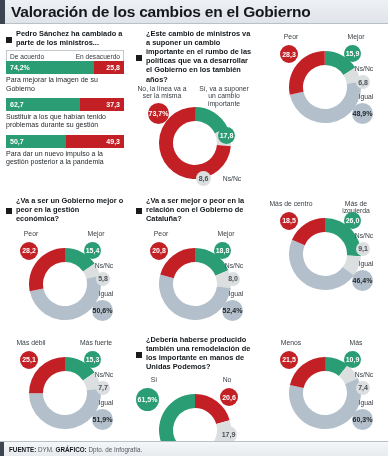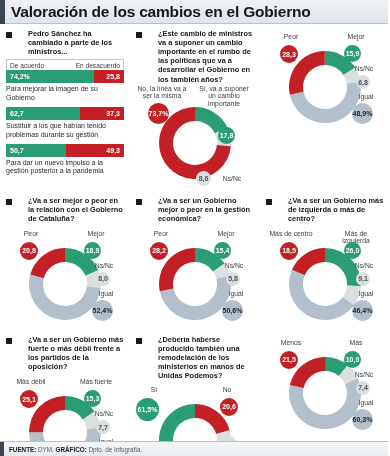--- a/index.html
+++ b/index.html
@@ -20,21 +20,21 @@
     border-bottom:1px solid #b9c0c7;
     display:flex; align-items:center;
   }
   .header .tick { width:5px; height:24px; background:#3d4650; margin-right:6px; }
   .header h1 { font-size:15.5px; font-weight:bold; letter-spacing:-0.2px; color:#14181c; }
 
   
   .grid { display:grid; grid-template-columns:130px 130px 130px; }
   .cell { padding:5px 6px 0 6px; position:relative; }
 
-  .qtitle { display:flex; gap:16px; align-items:flex-start; margin-bottom:3px; }
+  .qtitle { display:flex; gap:4px; align-items:center; margin-bottom:3px; }
   .qtitle .sq { width:6px; height:6px; background:#1b1b1b; flex:0 0 auto; margin-top:3px; }
   .qtitle .txt { font-size:7.4px; font-weight:bold; line-height:1.23; color:#14181c; }
 
   
   .barlegend {
     display:flex; justify-content:space-between;
     border:1px solid #c3c8cd; border-bottom:none;
     padding:1.5px 3px; font-size:6.6px; color:#33383d;
   }
   .bar { display:flex; height:13px; font-size:7px; font-weight:bold; color:#fff; }
@@ -135,109 +135,101 @@
           <div class="bub gray" style="left: 90px; top: 46px; width: 14px; height: 14px; background: rgb(220, 223, 224);">6,8</div>
           <div class="lbl" style="left: 84px; top: 64px; width: 32px;">Igual</div>
           <div class="bub dark" style="left: 86px; top: 74px; width: 21px; height: 21px; background: rgb(179, 192, 203);">48,9%</div>
           <div class="lbl" style="left: 2px; top: 4px; width: 46px;">Peor</div>
           <div class="bub" style="left: 14px; top: 16px; width: 18px; height: 18px; background: rgb(195, 32, 38);">28,3</div>
         </div>
       </div>
       <div class="cell">
         <div class="qtitle">
           <span class="sq"></span>
+                 <span class="txt">¿Va a ser un Gobierno mejor o peor en la gestión económica?</span>
+        </div>
+        <div class="donutwrap">
+          <div class="donut" style="top: 22px;"><svg width="72" height="72" viewBox="0 0 72 72">
+              <path d="M 36 0 A 36 36 0 0 1 65.64717351462339 15.578317831436767 L 54.1177171478254 23.520083119211357 A 22 22 0 0 0 36 14 Z" fill="#2a9d74"></path>
+              <path d="M 65.64717351462339 15.578317831436767 A 36 36 0 0 1 70.97874238492827 27.486036107145907 L 57.37589812412283 30.797022065478053 A 22 22 0 0 0 54.1177171478254 23.520083119211357 Z" fill="#dcdfe0"></path>
+              <path d="M 70.97874238492827 27.486036107145907 A 36 36 0 1 1 0.725218114167113 43.18955929851865 L 14.443188847546569 40.393619571316954 A 22 22 0 1 0 57.37589812412283 30.797022065478053 Z" fill="#b3c0cb"></path>
+              <path d="M 0.725218114167113 43.18955929851865 A 36 36 0 0 1 35.99999999999999 0 L 35.99999999999999 14 A 22 22 0 0 0 14.443188847546569 40.393619571316954 Z" fill="#c32026"></path>
+            </svg></div>
+          <div class="lbl" style="left: 66px; top: 4px; width: 48px;">Mejor</div>
+          <div class="bub" style="left: 78px; top: 16px; width: 17px; height: 17px; background: rgb(42, 157, 116);">15,4</div>
+          <div class="lbl" style="left: 80px; top: 36px; width: 36px;">Ns/Nc</div>
+          <div class="bub gray" style="left: 90px; top: 46px; width: 14px; height: 14px; background: rgb(220, 223, 224);">5,8</div>
+          <div class="lbl" style="left: 84px; top: 64px; width: 32px;">Igual</div>
+          <div class="bub dark" style="left: 86px; top: 74px; width: 21px; height: 21px; background: rgb(179, 192, 203);">50,6%</div>
+          <div class="lbl" style="left: 2px; top: 4px; width: 46px;">Peor</div>
+          <div class="bub" style="left: 14px; top: 16px; width: 18px; height: 18px; background: rgb(195, 32, 38);">28,2</div>
+        </div>
+      </div>
+      <div class="cell">
+        <div class="qtitle">
+          <span class="sq"></span>
                  <span class="txt">¿Va a ser mejor o peor en la relación con el Gobierno de Cataluña?</span>
         </div>
         <div class="donutwrap">
           <div class="donut" style="top: 22px;"><svg width="72" height="72" viewBox="0 0 72 72">
               <path d="M 36 0 A 36 36 0 0 1 69.30277944604049 22.327952561215167 L 56.35169855035808 27.64485989852038 A 22 22 0 0 0 36 14 Z" fill="#2a9d74"></path>
               <path d="M 69.30277944604049 22.327952561215167 A 36 36 0 0 1 71.7700071787203 40.062829855445344 L 57.85944883144018 38.4828404672166 A 22 22 0 0 0 56.35169855035808 27.64485989852038 Z" fill="#dcdfe0"></path>
               <path d="M 71.7700071787203 40.062829855445344 A 36 36 0 1 1 1.24626100200215 26.609705773563682 L 14.761603945667979 30.261486861622252 A 22 22 0 1 0 57.85944883144018 38.4828404672166 Z" fill="#b3c0cb"></path>
               <path d="M 1.24626100200215 26.609705773563682 A 36 36 0 0 1 36.00000000000003 0 L 36.000000000000014 14 A 22 22 0 0 0 14.761603945667979 30.261486861622252 Z" fill="#c32026"></path>
             </svg></div>
           <div class="lbl" style="left: 66px; top: 4px; width: 48px;">Mejor</div>
           <div class="bub" style="left: 78px; top: 16px; width: 17px; height: 17px; background: rgb(42, 157, 116);">18,8</div>
           <div class="lbl" style="left: 80px; top: 36px; width: 36px;">Ns/Nc</div>
           <div class="bub gray" style="left: 90px; top: 46px; width: 14px; height: 14px; background: rgb(220, 223, 224);">8,0</div>
           <div class="lbl" style="left: 84px; top: 64px; width: 32px;">Igual</div>
           <div class="bub dark" style="left: 86px; top: 74px; width: 21px; height: 21px; background: rgb(179, 192, 203);">52,4%</div>
           <div class="lbl" style="left: 2px; top: 4px; width: 46px;">Peor</div>
           <div class="bub" style="left: 14px; top: 16px; width: 18px; height: 18px; background: rgb(195, 32, 38);">20,8</div>
         </div>
       </div>
       <div class="cell">
-        <div class="qtitle">
-          <span class="sq"></span>
-                 <span class="txt">¿Va a ser un Gobierno mejor o peor en la gestión económica?</span>
-        </div>
-        <div class="donutwrap">
-          <div class="donut" style="top: 22px;"><svg width="72" height="72" viewBox="0 0 72 72">
-              <path d="M 36 0 A 36 36 0 0 1 65.64717351462339 15.578317831436767 L 54.1177171478254 23.520083119211357 A 22 22 0 0 0 36 14 Z" fill="#2a9d74"></path>
-              <path d="M 65.64717351462339 15.578317831436767 A 36 36 0 0 1 70.97874238492827 27.486036107145907 L 57.37589812412283 30.797022065478053 A 22 22 0 0 0 54.1177171478254 23.520083119211357 Z" fill="#dcdfe0"></path>
-              <path d="M 70.97874238492827 27.486036107145907 A 36 36 0 1 1 0.725218114167113 43.18955929851865 L 14.443188847546569 40.393619571316954 A 22 22 0 1 0 57.37589812412283 30.797022065478053 Z" fill="#b3c0cb"></path>
-              <path d="M 0.725218114167113 43.18955929851865 A 36 36 0 0 1 35.99999999999999 0 L 35.99999999999999 14 A 22 22 0 0 0 14.443188847546569 40.393619571316954 Z" fill="#c32026"></path>
-            </svg></div>
-          <div class="lbl" style="left: 66px; top: 4px; width: 48px;">Mejor</div>
-          <div class="bub" style="left: 78px; top: 16px; width: 17px; height: 17px; background: rgb(42, 157, 116);">15,4</div>
-          <div class="lbl" style="left: 80px; top: 36px; width: 36px;">Ns/Nc</div>
-          <div class="bub gray" style="left: 90px; top: 46px; width: 14px; height: 14px; background: rgb(220, 223, 224);">5,8</div>
-          <div class="lbl" style="left: 84px; top: 64px; width: 32px;">Igual</div>
-          <div class="bub dark" style="left: 86px; top: 74px; width: 21px; height: 21px; background: rgb(179, 192, 203);">50,6%</div>
-          <div class="lbl" style="left: 2px; top: 4px; width: 46px;">Peor</div>
-          <div class="bub" style="left: 14px; top: 16px; width: 18px; height: 18px; background: rgb(195, 32, 38);">28,2</div>
-        </div>
-      </div>
-      <div class="cell">
-        <div class="qtitle">
-          <span class="sq"></span>
-                 <span class="txt">¿Va a ser un Gobierno más de izquierda o más de centro?</span>
-        </div>
         <div class="donutwrap">
           <div class="donut" style="top: 22px;"><svg width="72" height="72" viewBox="0 0 72 72">
               <path d="M 36 0 A 36 36 0 0 1 71.92896222341778 38.260458703055285 L 57.95658802542198 37.3813914296449 A 22 22 0 0 0 36 14 Z" fill="#2a9d74"></path>
               <path d="M 71.92896222341778 38.260458703055285 A 36 36 0 0 1 64.99108388560039 57.34284552579813 L 53.71677348564468 49.042850043543304 A 22 22 0 0 0 57.95658802542198 37.3813914296449 Z" fill="#dcdfe0"></path>
               <path d="M 64.99108388560039 57.34284552579813 A 36 36 0 0 1 2.960833475376681 21.70267593714789 L 15.809398234952418 27.26274640603482 A 22 22 0 0 0 53.71677348564468 49.042850043543304 Z" fill="#b3c0cb"></path>
               <path d="M 2.960833475376681 21.70267593714789 A 36 36 0 0 1 35.99999999999999 0 L 35.99999999999999 14 A 22 22 0 0 0 15.809398234952418 27.26274640603482 Z" fill="#c32026"></path>
             </svg></div>
           <div class="lbl" style="left: 66px; top: 4px; width: 48px;">Más de izquierda</div>
           <div class="bub" style="left: 78px; top: 16px; width: 17px; height: 17px; background: rgb(42, 157, 116);">26,0</div>
           <div class="lbl" style="left: 80px; top: 36px; width: 36px;">Ns/Nc</div>
           <div class="bub gray" style="left: 90px; top: 46px; width: 14px; height: 14px; background: rgb(220, 223, 224);">9,1</div>
           <div class="lbl" style="left: 84px; top: 64px; width: 32px;">Igual</div>
           <div class="bub dark" style="left: 86px; top: 74px; width: 21px; height: 21px; background: rgb(179, 192, 203);">46,4%</div>
           <div class="lbl" style="left: 2px; top: 4px; width: 46px;">Más de centro</div>
           <div class="bub" style="left: 14px; top: 16px; width: 18px; height: 18px; background: rgb(195, 32, 38);">18,5</div>
         </div>
       </div>
       <div class="cell">
-        <div class="qtitle">
-          <span class="sq"></span>
-                 <span class="txt">¿Va a ser un Gobierno más fuerte o más débil frente a los partidos de la oposición?</span>
-        </div>
         <div class="donutwrap">
           <div class="donut" style="top: 22px;"><svg width="72" height="72" viewBox="0 0 72 72">
               <path d="M 36 0 A 36 36 0 0 1 65.51827593571628 15.392443478594728 L 54.03894640515995 23.406493236919 A 22 22 0 0 0 36 14 Z" fill="#2a9d74"></path>
               <path d="M 65.51827593571628 15.392443478594728 A 36 36 0 0 1 71.7161292473212 31.488003591685043 L 57.82652342891851 33.24266886158531 A 22 22 0 0 0 54.03894640515995 23.406493236919 Z" fill="#dcdfe0"></path>
               <path d="M 71.7161292473212 31.488003591685043 A 36 36 0 1 1 0.0007106091790660685 36.22619318276013 L 14.000434261164983 36.1382291672423 A 22 22 0 1 0 57.82652342891851 33.24266886158531 Z" fill="#b3c0cb"></path>
               <path d="M 0.0007106091790660685 36.22619318276013 A 36 36 0 0 1 35.99999999999999 0 L 35.99999999999999 14 A 22 22 0 0 0 14.000434261164983 36.1382291672423 Z" fill="#c32026"></path>
             </svg></div>
           <div class="lbl" style="left: 66px; top: 4px; width: 48px;">Más fuerte</div>
           <div class="bub" style="left: 78px; top: 16px; width: 17px; height: 17px; background: rgb(42, 157, 116);">15,3</div>
           <div class="lbl" style="left: 80px; top: 36px; width: 36px;">Ns/Nc</div>
           <div class="bub gray" style="left: 90px; top: 46px; width: 14px; height: 14px; background: rgb(220, 223, 224);">7,7</div>
           <div class="lbl" style="left: 84px; top: 64px; width: 32px;">Igual</div>
           <div class="bub dark" style="left: 86px; top: 74px; width: 21px; height: 21px; background: rgb(179, 192, 203);">51,9%</div>
           <div class="lbl" style="left: 2px; top: 4px; width: 46px;">Más débil</div>
           <div class="bub" style="left: 14px; top: 16px; width: 18px; height: 18px; background: rgb(195, 32, 38);">25,1</div>
         </div>
       </div>
       <div class="cell">
         <div class="qtitle">
           <span class="sq"></span>
-                 <span class="txt">¿Debería haberse producido también una remodelación de los ministerios en manos de Unidas Podemos?</span>
+                 <span class="txt">¿Debería haberse producido también una remodelación de los importante en manos de Unidas Podemos?</span>
         </div>
         <div class="donutwrap">
           <div class="donut" style="top: 20px;"><svg width="72" height="72" viewBox="0 0 72 72">
               <path d="M 36 0 A 36 36 0 0 1 70.6329961770991 26.1737303213763 L 57.16460877489389 29.99505741861885 A 22 22 0 0 0 36 14 Z" fill="#c32026"></path>
               <path d="M 70.6329961770991 26.1737303213763 A 36 36 0 0 1 59.80722715165146 63.00399850669655 L 50.54886103712034 52.502443531870114 A 22 22 0 0 0 57.16460877489389 29.99505741861885 Z" fill="#dcdfe0"></path>
               <path d="M 59.80722715165146 63.00399850669655 A 36 36 0 1 1 35.99999999999999 0 L 35.99999999999999 14 A 22 22 0 1 0 50.54886103712034 52.502443531870114 Z" fill="#2a9d74"></path>
             </svg></div>
           <div class="lbl" style="left: 76px; top: 2px; width: 30px;">No</div>
           <div class="bub" style="left: 84px; top: 14px; width: 18px; height: 18px; background: rgb(195, 32, 38);">20,6</div>
           <div class="lbl" style="left: 78px; top: 72px; width: 36px;">Ns/Nc</div>

